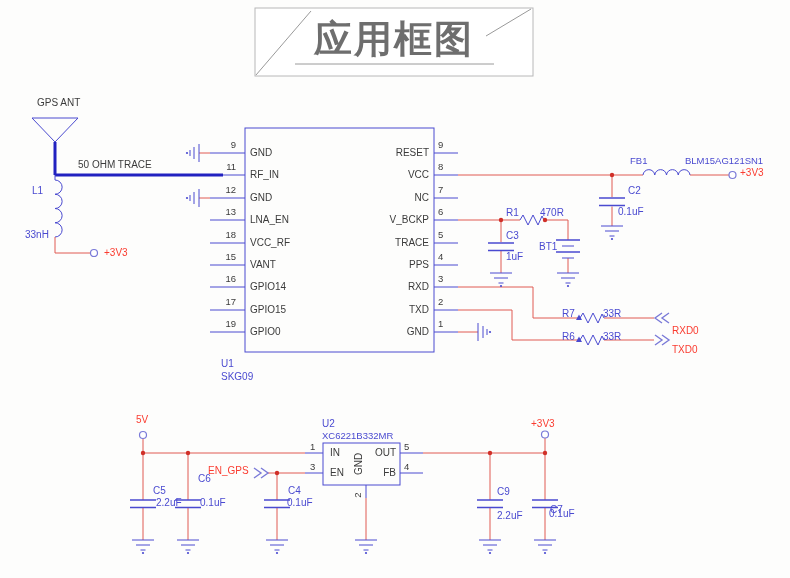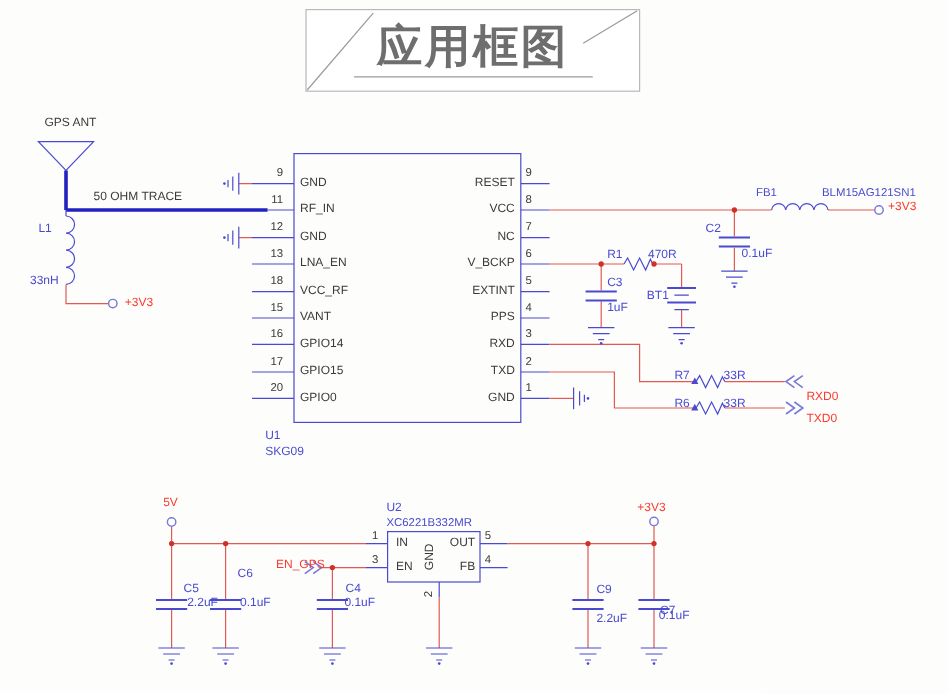--- a/index.html
+++ b/index.html
@@ -184,21 +184,21 @@
   <span class="t rd" style="left:104px;top:247px">+3V3</span>
 
   <span class="t num ra" style="left:206px;top:139px;width:30px">9</span>
   <span class="t num ra" style="left:206px;top:161px;width:30px">11</span>
   <span class="t num ra" style="left:206px;top:184px;width:30px">12</span>
   <span class="t num ra" style="left:206px;top:206px;width:30px">13</span>
   <span class="t num ra" style="left:206px;top:229px;width:30px">18</span>
   <span class="t num ra" style="left:206px;top:251px;width:30px">15</span>
   <span class="t num ra" style="left:206px;top:273px;width:30px">16</span>
   <span class="t num ra" style="left:206px;top:296px;width:30px">17</span>
-  <span class="t num ra" style="left:206px;top:318px;width:30px">20</span>
+  <span class="t num ra" style="left:206px;top:318px;width:30px">19</span>
 
   <span class="t" style="left:250px;top:147px">GND</span>
   <span class="t" style="left:250px;top:169px">RF_IN</span>
   <span class="t" style="left:250px;top:192px">GND</span>
   <span class="t" style="left:250px;top:214px">LNA_EN</span>
   <span class="t" style="left:250px;top:237px">VCC_RF</span>
   <span class="t" style="left:250px;top:259px">VANT</span>
   <span class="t" style="left:250px;top:281px">GPIO14</span>
   <span class="t" style="left:250px;top:304px">GPIO15</span>
   <span class="t" style="left:250px;top:326px">GPIO0</span>
@@ -210,49 +210,49 @@
   <span class="t num" style="left:438px;top:229px">5</span>
   <span class="t num" style="left:438px;top:251px">4</span>
   <span class="t num" style="left:438px;top:273px">3</span>
   <span class="t num" style="left:438px;top:296px">2</span>
   <span class="t num" style="left:438px;top:318px">1</span>
 
   <span class="t ra" style="left:324px;top:147px;width:105px">RESET</span>
   <span class="t ra" style="left:324px;top:169px;width:105px">VCC</span>
   <span class="t ra" style="left:324px;top:192px;width:105px">NC</span>
   <span class="t ra" style="left:324px;top:214px;width:105px">V_BCKP</span>
-  <span class="t ra" style="left:324px;top:237px;width:105px">EXTINT</span>
+  <span class="t ra" style="left:324px;top:237px;width:105px">TRACE</span>
   <span class="t ra" style="left:324px;top:259px;width:105px">PPS</span>
   <span class="t ra" style="left:324px;top:281px;width:105px">RXD</span>
   <span class="t ra" style="left:324px;top:304px;width:105px">TXD</span>
   <span class="t ra" style="left:324px;top:326px;width:105px">GND</span>
 
   <span class="t bl" style="left:221px;top:358px">U1</span>
   <span class="t bl" style="left:221px;top:371px">SKG09</span>
 
   <span class="t bl sm" style="left:630px;top:155px">FB1</span>
   <span class="t bl sm" style="left:685px;top:155px">BLM15AG121SN1</span>
   <span class="t rd" style="left:740px;top:167px">+3V3</span>
-  <span class="t bl" style="left:588px;top:185px">C2</span>
+  <span class="t bl" style="left:628px;top:185px">C2</span>
   <span class="t bl" style="left:618px;top:206px">0.1uF</span>
   <span class="t bl" style="left:506px;top:207px">R1</span>
   <span class="t bl" style="left:540px;top:207px">470R</span>
   <span class="t bl" style="left:506px;top:230px">C3</span>
   <span class="t bl" style="left:506px;top:251px">1uF</span>
   <span class="t bl" style="left:539px;top:241px">BT1</span>
   <span class="t bl" style="left:562px;top:308px">R7</span>
   <span class="t bl" style="left:603px;top:308px">33R</span>
   <span class="t bl" style="left:562px;top:331px">R6</span>
   <span class="t bl" style="left:603px;top:331px">33R</span>
   <span class="t rd" style="left:672px;top:325px">RXD0</span>
   <span class="t rd" style="left:672px;top:344px">TXD0</span>
 
   <span class="t rd" style="left:136px;top:414px">5V</span>
   <span class="t rd" style="left:531px;top:418px">+3V3</span>
-  <span class="t rd" style="left:230px;top:465px">EN_GPS</span>
+  <span class="t rd" style="left:208px;top:465px">EN_GPS</span>
 
   <span class="t bl" style="left:322px;top:418px">U2</span>
   <span class="t bl sm" style="left:322px;top:430px">XC6221B332MR</span>
   <span class="t num" style="left:310px;top:441px">1</span>
   <span class="t num" style="left:310px;top:461px">3</span>
   <span class="t num" style="left:404px;top:441px">5</span>
   <span class="t num" style="left:404px;top:461px">4</span>
   <span class="t num rot" style="left:355px;top:489px">2</span>
   <span class="t" style="left:330px;top:447px">IN</span>
   <span class="t" style="left:330px;top:467px">EN</span>

